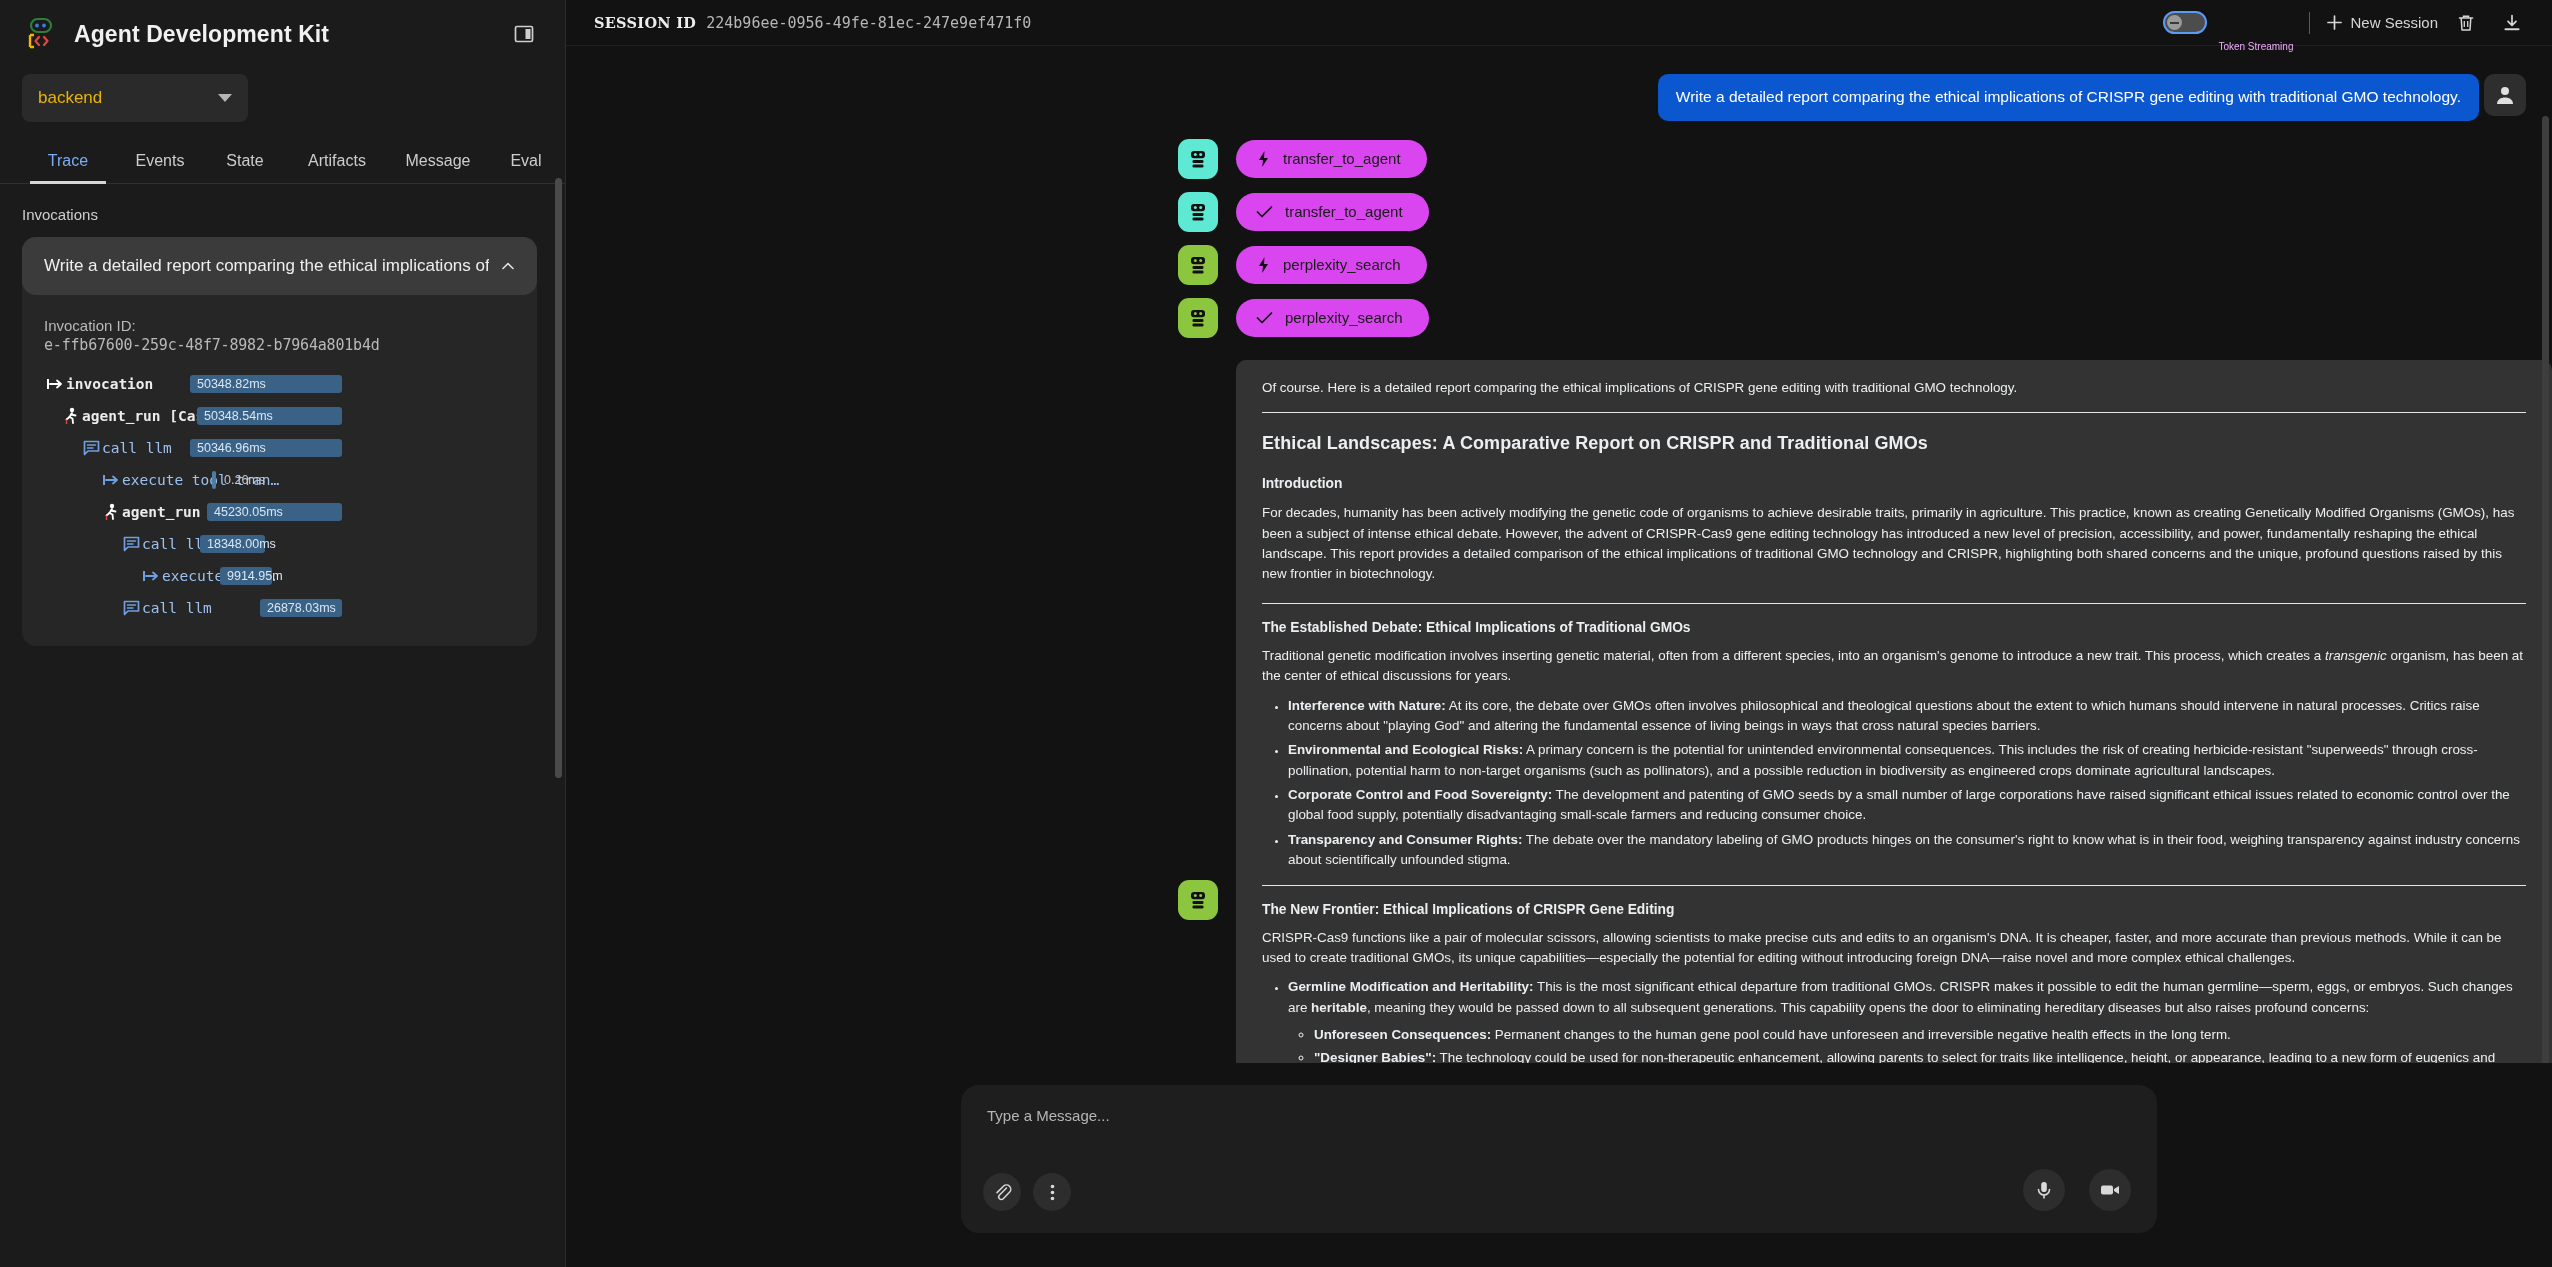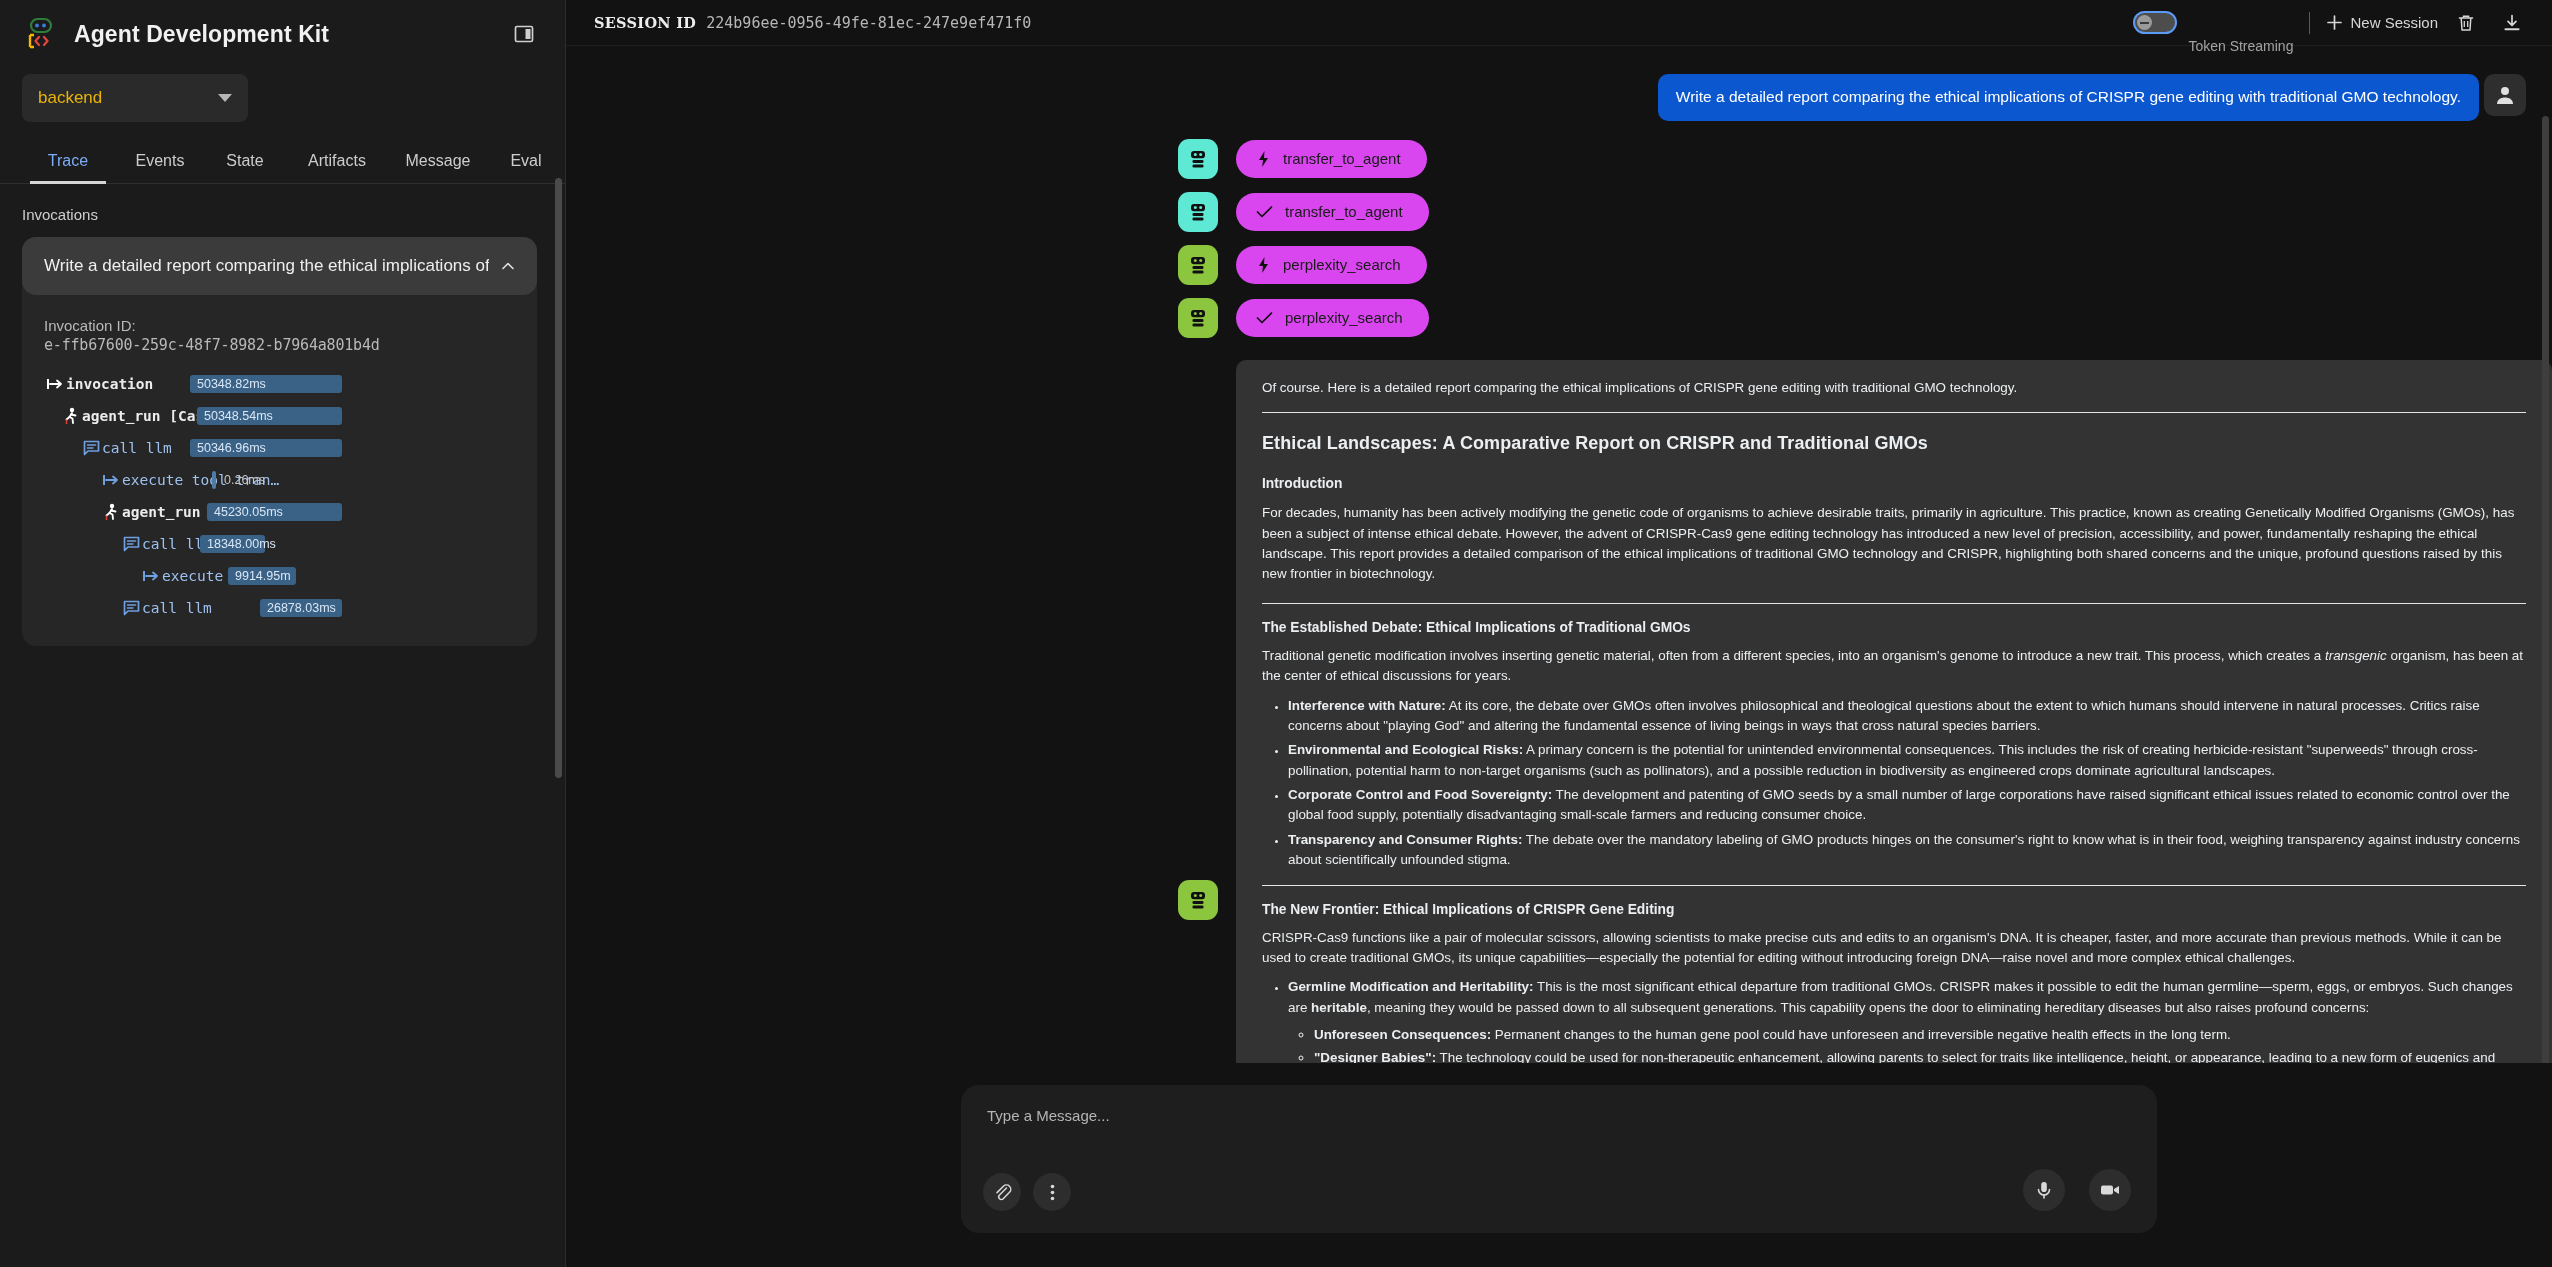--- a/index.html
+++ b/index.html
@@ -136,21 +136,21 @@
     width: 44px; height: 23px; border-radius: 14px; background: #4d4d4d;
     border: 2px solid #5c9bf5; position: relative; cursor: pointer; flex: 0 0 44px;
   }
   .toggle .knob {
     position: absolute; left: 2px; top: 2px; width: 15px; height: 15px;
     border-radius: 50%; background: #9a9a9a;
   }
   .toggle .knob::after {
     content: ""; position: absolute; left: 3px; top: 7px; width: 9px; height: 1.5px; background: #3a3a3a;
   }
-  .tok-label { font-size: 14px; color: #a3a3a3; margin-left: 11px; margin-top: 47px; }
+  .tok-label { font-size: 10px; color: #f0abfc; margin-left: 11px; margin-top: 47px; }
   .vdiv { width: 1px; height: 22px; background: #5a5a5a; margin: 0 16px; }
   .new-sess { display: flex; align-items: center; gap: 7px; cursor: pointer; font-size: 15px; color: #d6d6d6; }
   .icon-btn { width: 36px; height: 36px; display: flex; align-items: center; justify-content: center; cursor: pointer; margin-left: 10px; }
 
   .chat-area { flex: 1 1 auto; position: relative; overflow: hidden; padding: 0 0 0 0; }
   .user-bubble-row { display: flex; justify-content: flex-end; align-items: flex-start; padding: 28px 26px 0 0; gap: 5px; }
   .user-bubble {
     background: #0b57d0; color: #fff; border-radius: 10px;
     padding: 13px 18px; font-size: 15.5px; max-width: 1200px; line-height: 1.35;
   }
@@ -368,21 +368,21 @@
         </div>
 
         <div class="trace-row" style="padding-left:118px;">
           <span class="tr-icon">
             <svg width="18" height="14" viewBox="0 0 18 14">
                 <path d="M2 2 L2 12" stroke="#6e9fe0" stroke-width="2"></path>
                 <path d="M4 7 L15 7 M11 3.5 L15 7 L11 10.5" stroke="#6e9fe0" stroke-width="1.8" fill="none" stroke-linecap="round" stroke-linejoin="round"></path>
               </svg>
           </span>
           <span class="tr-name">execute_tool…</span>
-          <span class="tr-bar" style="left:206px;width:68px;">
+          <span class="tr-bar" style="left:198px;width:52px;">
             <span>9914.95m</span>
           </span>
         </div>
 
         <div class="trace-row" style="padding-left:98px;">
           <span class="tr-icon">
             <svg width="17" height="16" viewBox="0 0 17 16">
                 <path d="M1.5 1.5 H15.5 V11 H5 L1.5 14.5 Z" fill="none" stroke="#6e9fe0" stroke-width="1.7" stroke-linejoin="round"></path>
                 <path d="M4.5 5 H12.5 M4.5 8 H10" stroke="#6e9fe0" stroke-width="1.5" stroke-linecap="round"></path>
               </svg>

